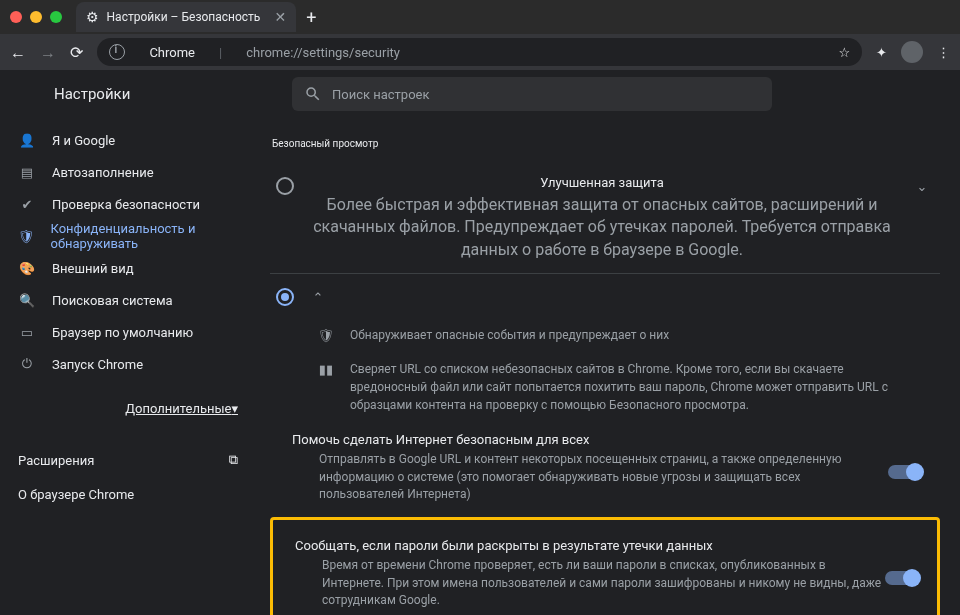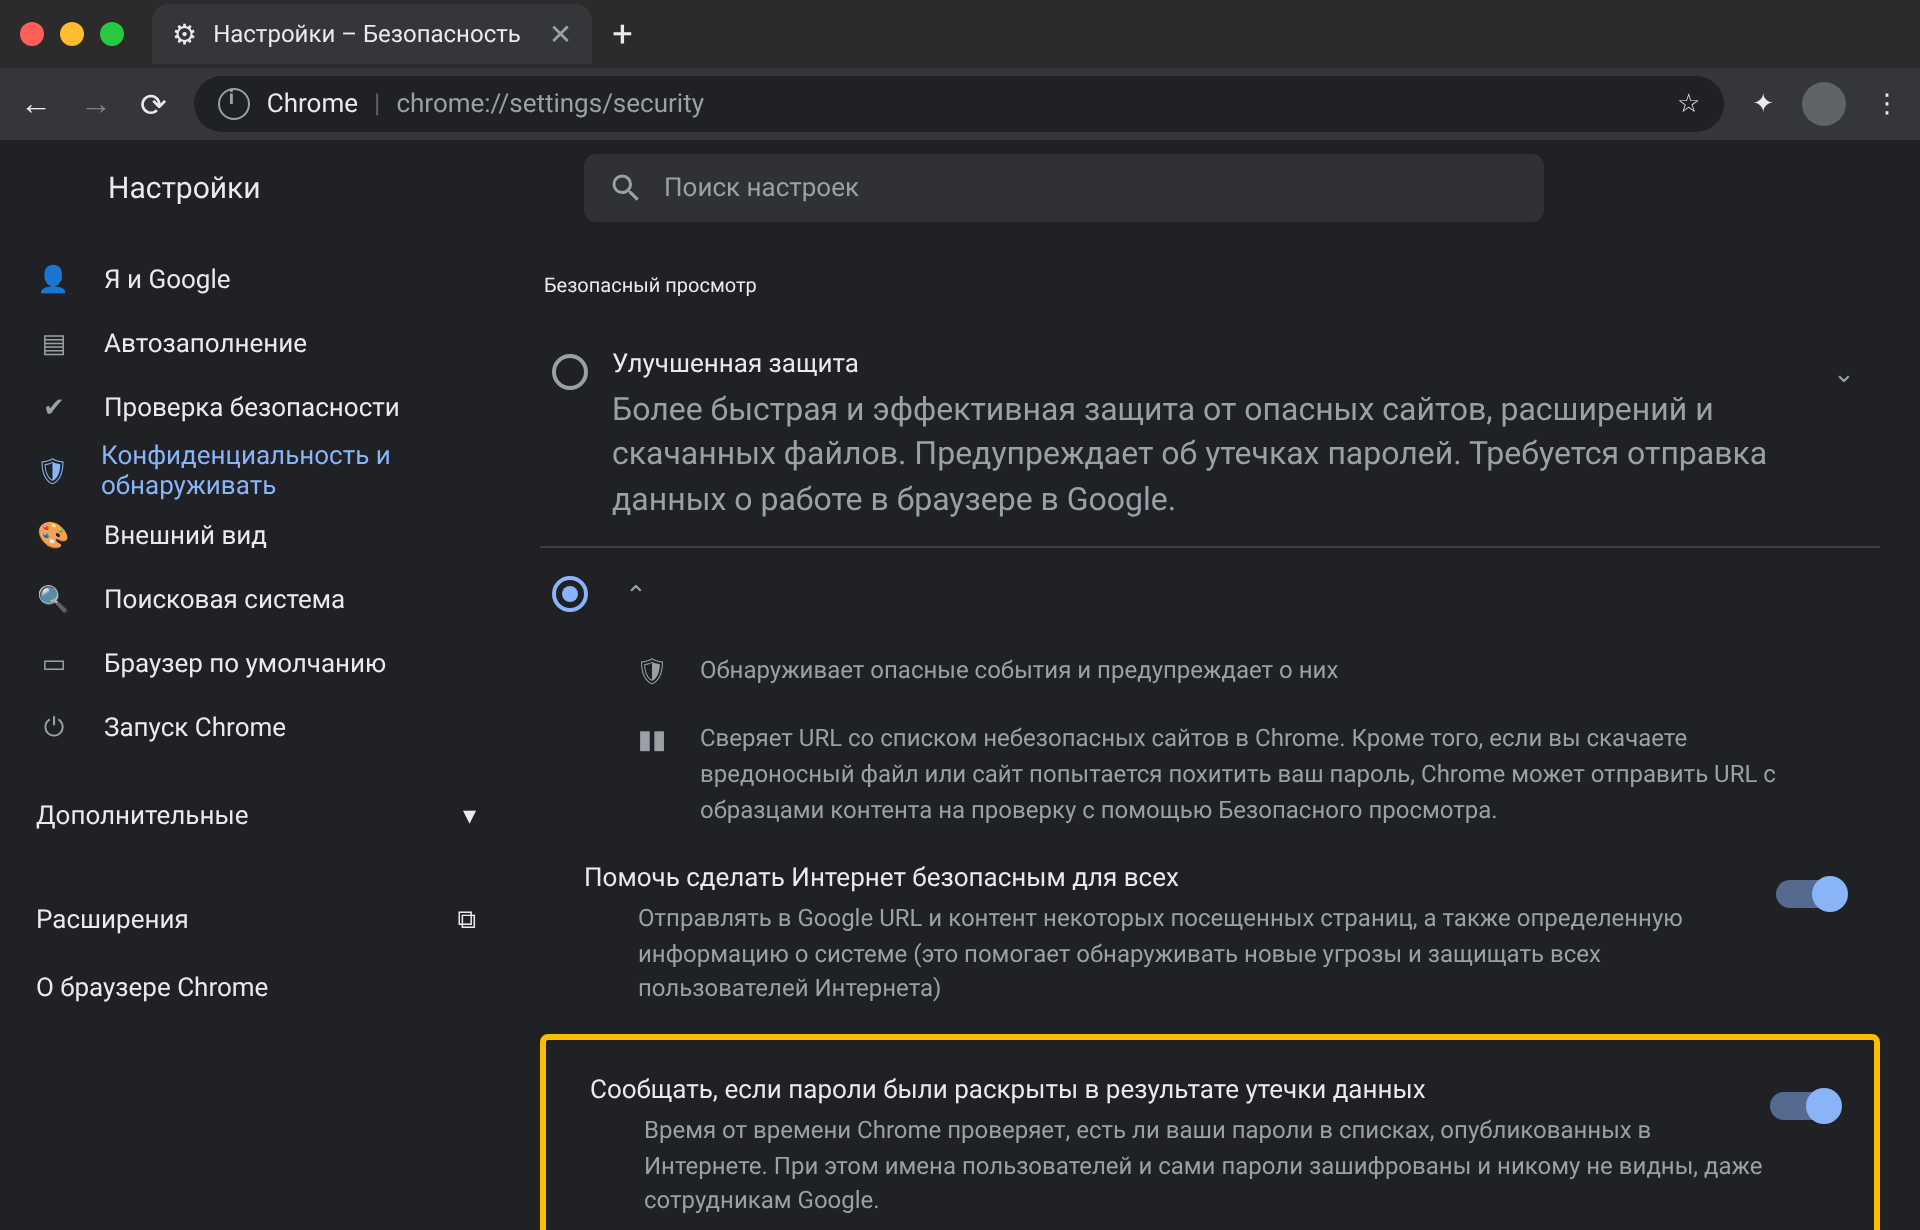--- a/index.html
+++ b/index.html
@@ -15,60 +15,60 @@
   .tl { width: 12px; height: 12px; border-radius: 50%; }
   .tl.red { background: #ff5f57; } .tl.yel { background: #febc2e; } .tl.grn { background: #28c840; }
   .tab { display: flex; align-items: center; gap: 8px; background: #35363a; height: 30px; padding: 0 10px; border-radius: 8px 8px 0 0; font-size: 12px; color: #e8eaed; }
   .tab .gear { font-size: 14px; color: #e8eaed; }
   .tab .x { color: #9aa0a6; font-size: 14px; margin-left: 6px; }
   .newtab { margin-left: 10px; color: #e8eaed; font-size: 18px; }
   
   .toolbar { height: 36px; background: #35363a; display: flex; align-items: center; padding: 0 10px; gap: 14px; }
   .navbtn { color: #e8eaed; font-size: 16px; }
   .navbtn.dis { color: #7d8085; }
-  .omnibox { flex: 1; background: #202124; border-radius: 16px; height: 28px; display: flex; align-items: center; padding: 0 12px; gap: 8px; color: #9aa0a6; font-size: 13px; }
+  .omnibox { flex: 1; background: #202124; border-radius: 16px; height: 28px; display: flex; align-items: center; padding: 0 12px; gap: 24px; color: #9aa0a6; font-size: 13px; }
   .omni-info { width: 16px; height: 16px; border: 1.5px solid #9aa0a6; border-radius: 50%; position: relative; }
   .omni-info::after { content: "i"; position: absolute; left: 4px; top: -1px; font-size: 10px; font-weight: bold; color: #9aa0a6; }
   .omni-prefix { color: #e8eaed; }
   .star { color: #e8eaed; margin-left: auto; }
   .ext { color: #e8eaed; }
   .avatar { width: 22px; height: 22px; border-radius: 50%; background: #5f6368; }
   .menu { color: #e8eaed; }
   
   .settingsbar { height: 48px; display: flex; align-items: center; padding-left: 36px; }
   .settingsbar .title { width: 256px; padding-left: 18px; font-size: 15px; color: #e8eaed; }
   .searchbox { flex: 0 0 480px; height: 34px; background: #303134; border-radius: 6px; display: flex; align-items: center; padding: 0 12px; gap: 10px; color: #9aa0a6; }
   .searchbox svg { width: 18px; height: 18px; fill: #9aa0a6; }
   
   .columns { display: flex; height: calc(615px - 34px - 36px - 48px); }
   .sidebar { width: 256px; padding-top: 6px; }
   .side-item { display: flex; align-items: center; gap: 16px; height: 32px; padding: 0 18px; color: #e8eaed; font-size: 13px; border-radius: 0 16px 16px 0; }
   .side-item.active { color: #8ab4f8; }
   .side-item .ico { width: 18px; display: flex; justify-content: center; color: #9aa0a6; }
   .side-item.active .ico { color: #8ab4f8; }
   .side-divider { height: 12px; }
-  .side-more { display: flex; align-items: center; justify-content: space-between; padding: 0 18px; height: 32px; color: #e8eaed; }
+  .side-more { display: flex; align-items: center; justify-content: flex-end; padding: 0 18px; height: 32px; color: #e8eaed; text-decoration: underline; }
   .side-ext { display: flex; align-items: center; justify-content: space-between; padding: 0 18px; height: 36px; color: #e8eaed; }
   .side-about { padding: 0 18px; height: 32px; display: flex; align-items: center; color: #e8eaed; }
   
   .content { flex: 1; padding: 14px 20px 0 14px; overflow: hidden; }
   .sec-title { color: #e8eaed; font-size: 10px; margin: 6px 0 14px 2px; }
   .card { border-top: 1px solid #3c4043; padding: 12px 0; display: flex; align-items: flex-start; gap: 12px; }
   .card.first { border-top: none; }
   .radio { width: 18px; height: 18px; border: 2px solid #9aa0a6; border-radius: 50%; margin-top: 2px; margin-left: 6px; flex-shrink: 0; display:flex; align-items:center; justify-content:center; }
   .radio.on { border-color: #8ab4f8; }
   .radio.on::after { content: ""; width: 8px; height: 8px; background: #8ab4f8; border-radius: 50%; }
-  .card-body { flex: 1; }
+  .card-body { flex: 1; text-align: center; }
   .card-title { color: #e8eaed; font-size: 13px; margin-bottom: 4px; }
   .card-desc { color: #9aa0a6; font-size: 16px; line-height: 1.4; }
   .expander { width: 24px; display: flex; align-items: center; justify-content: center; color: #9aa0a6; margin-right: 6px; margin-top: 4px; }
   .sub { display: flex; gap: 14px; padding: 8px 18px 8px 46px; }
   .sub .sico { color: #9aa0a6; width: 20px; display:flex; justify-content:center; margin-top:2px; }
   .sub .stext { color: #9aa0a6; font-size: 12px; line-height: 1.5; flex:1; }
-  .toggle-row { display: flex; padding: 10px 18px 10px 22px; align-items: flex-start; }
+  .toggle-row { display: flex; padding: 10px 18px 10px 22px; align-items: center; }
   .toggle-row .tb { flex:1; }
   .toggle-row .tt { color: #e8eaed; font-size: 13px; margin-bottom: 4px; }
   .toggle-row .td { color: #9aa0a6; font-size: 12px; line-height: 1.45; margin-left: 27px; }
   .switch { width: 34px; height: 14px; background: #8ab4f880; border-radius: 8px; position: relative; margin-top: 8px; flex-shrink:0; }
   .switch::after { content:""; position:absolute; width:18px; height:18px; background:#8ab4f8; border-radius:50%; top:-2px; right:-2px; }
   .highlight { border: 3px solid #fbbc04; border-radius: 4px; padding: 8px 0; margin: 4px 0; }
 </style>
 </head>
 <body>
 

